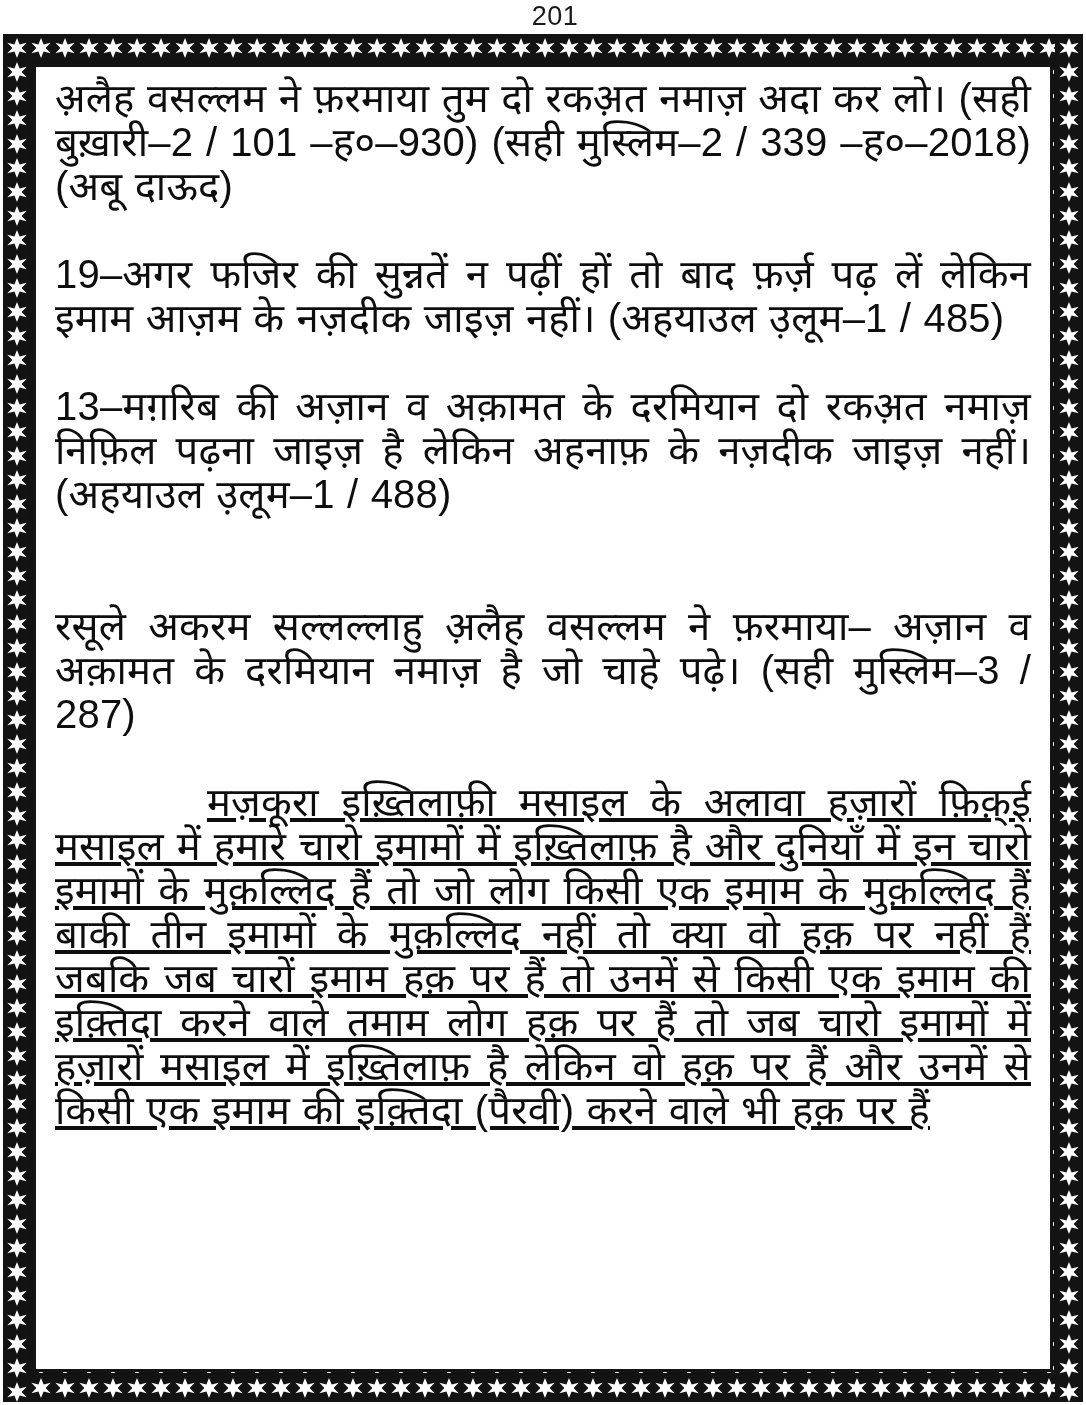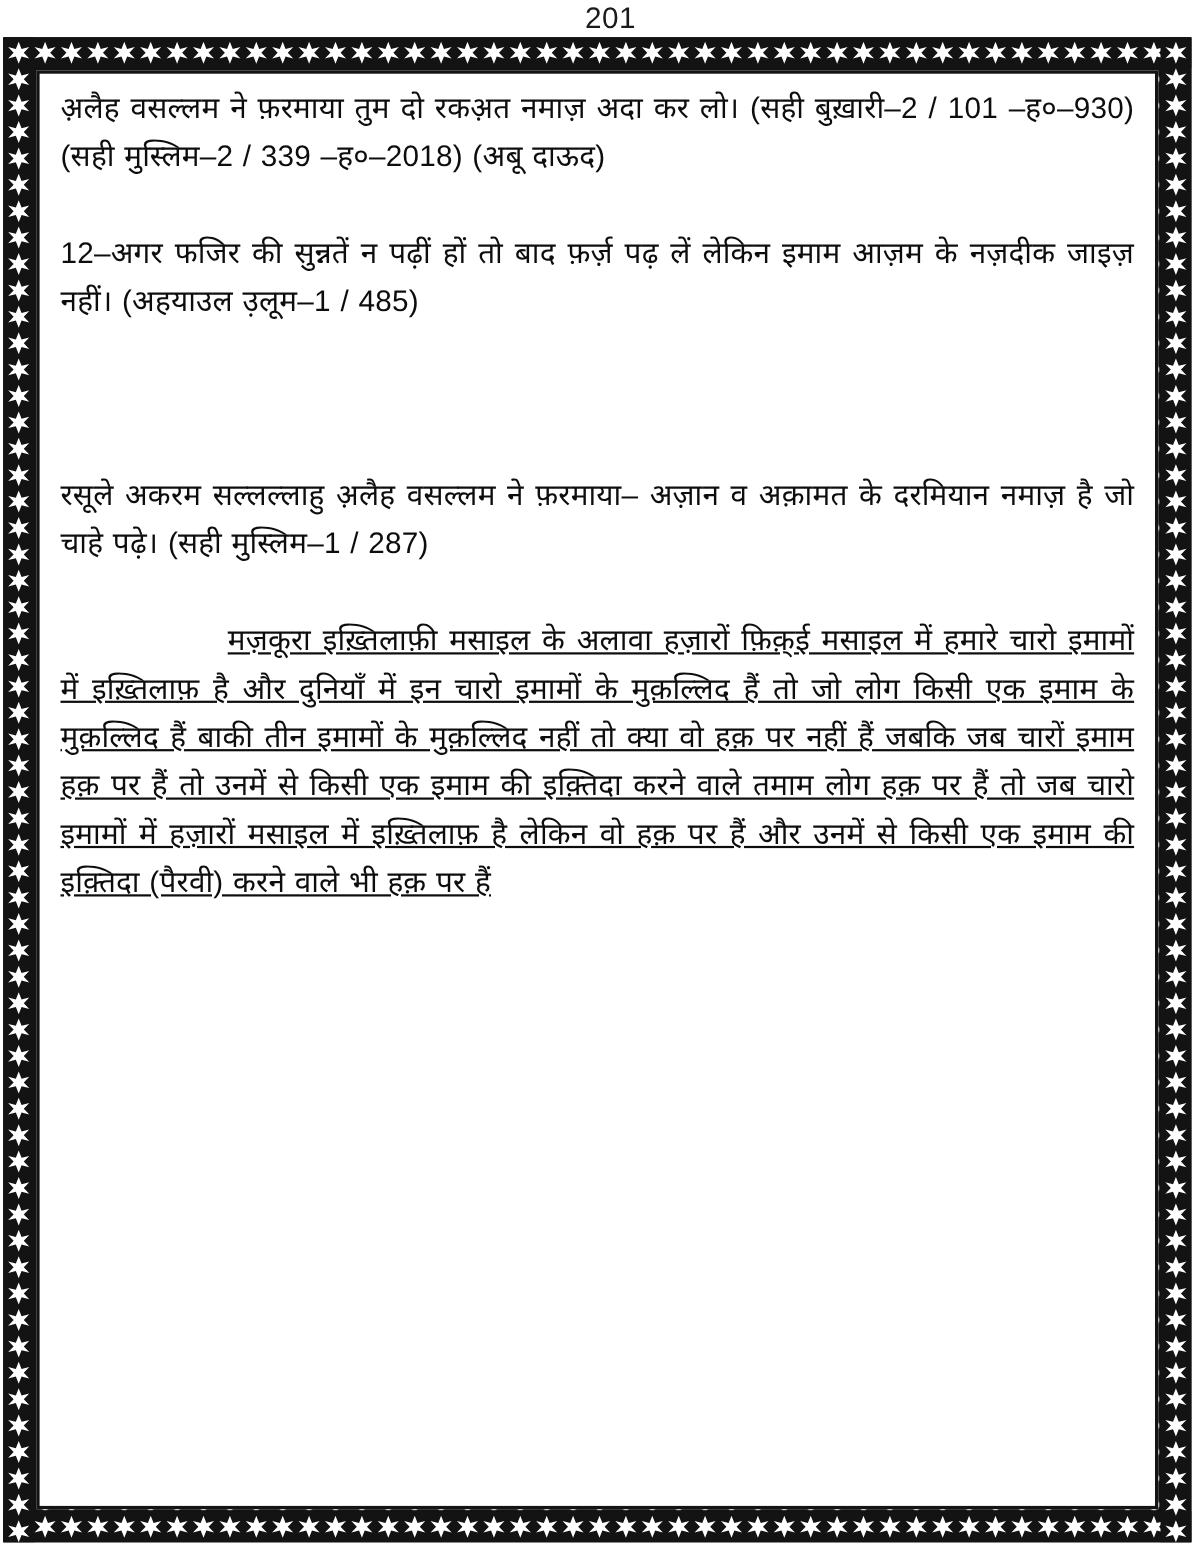--- a/index.html
+++ b/index.html
@@ -101,21 +101,21 @@
     font-family: "Liberation Sans", sans-serif;
     color: #0d0d0d;
     font-size: 31px;
     line-height: 44px;
   }
 
   .para {
     margin: 0 0 0 0;
     text-align: justify;
     text-justify: inter-word;
-    font-size: 27px;
+    font-size: 40px;
     line-height: 44px;
     letter-spacing: 0.2px;
     word-spacing: 1px;
   }
   .para.last-line-left { text-align-last: left; }
   .para.indent { text-indent: 152px; text-decoration: underline; }
 
   .gap { height: 44px; }
 
   .bold-lead { font-weight: bold; }
@@ -384,31 +384,32 @@
 
   <div class="frame-inner"></div>
 
   <div class="paper">
     <div class="content">
 
       <p class="para last-line-left">अ़लैह वसल्लम ने फ़रमाया तुम दो रकअ़त नमाज़ अदा कर लो। (सही बुख़ारी–2 / 101  –ह०–930) (सही मुस्लिम–2 / 339  –ह०–2018) (अबू दाऊद)</p>
 
       <div class="gap"></div>
 
-      <p class="para last-line-left">12–अगर फजिर की सुन्नतें न पढ़ीं हों तो बाद फ़र्ज़ पढ़ लें लेकिन इमाम आज़म के नज़दीक जाइज़ नहीं। (अहयाउल उ़लूम–1 / 485)</p>
+      <p class="para last-line-left">19–अगर फजिर की सुन्नतें न पढ़ीं हों तो बाद फ़र्ज़ पढ़ लें लेकिन इमाम आज़म के नज़दीक जाइज़ नहीं। (अहयाउल उ़लूम–1 / 485)</p>
 
       <div class="gap"></div>
 
+      <p class="para last-line-left">13–मग़रिब की अज़ान व अक़ामत के दरमियान दो रकअ़त नमाज़ निफ़िल पढ़ना जाइज़ है लेकिन अहनाफ़ के नज़दीक जाइज़ नहीं। (अहयाउल उ़लूम–1 / 488)</p>
 
       <div class="gap"></div>
 
 
       <div class="gap"></div>
 
-      <p class="para last-line-left">रसूले अकरम सल्लल्लाहु अ़लैह वसल्लम ने फ़रमाया– अज़ान व अक़ामत के दरमियान नमाज़ है जो चाहे पढ़े। (सही मुस्लिम–1 / 287)</p>
+      <p class="para last-line-left">रसूले अकरम सल्लल्लाहु अ़लैह वसल्लम ने फ़रमाया– अज़ान व अक़ामत के दरमियान नमाज़ है जो चाहे पढ़े। (सही मुस्लिम–3 / 287)</p>
 
       <div class="gap"></div>
 
       <p class="para indent last-line-left">मज़कूरा इख़्तिलाफ़ी मसाइल के अलावा हज़ारों फ़िक़्ई मसाइल में हमारे चारो इमामों में इख़्तिलाफ़ है और दुनियाँ में इन चारो इमामों के मुक़ल्लिद हैं तो जो लोग किसी एक इमाम के मुक़ल्लिद हैं बाकी तीन इमामों के मुक़ल्लिद नहीं तो क्या वो हक़ पर नहीं हैं जबकि जब चारों इमाम हक़ पर हैं तो उनमें से किसी एक इमाम की इक़्तिदा करने वाले तमाम लोग हक़ पर हैं तो जब चारो इमामों में हज़ारों मसाइल में इख़्तिलाफ़ है लेकिन वो हक़ पर हैं और उनमें से किसी एक इमाम की इक़्तिदा (पैरवी) करने वाले भी हक़ पर हैं</p>
 
     </div>
   </div>
 
 </div>
 

